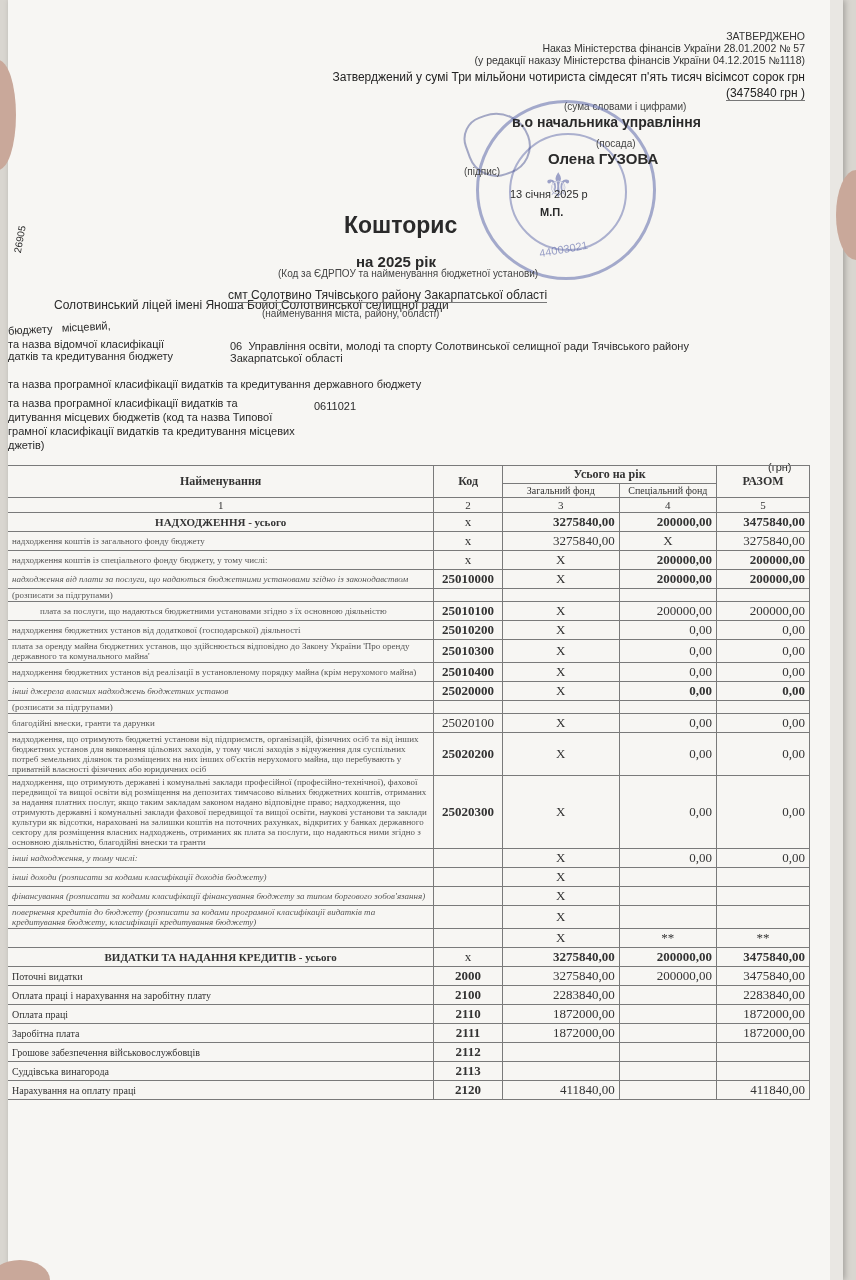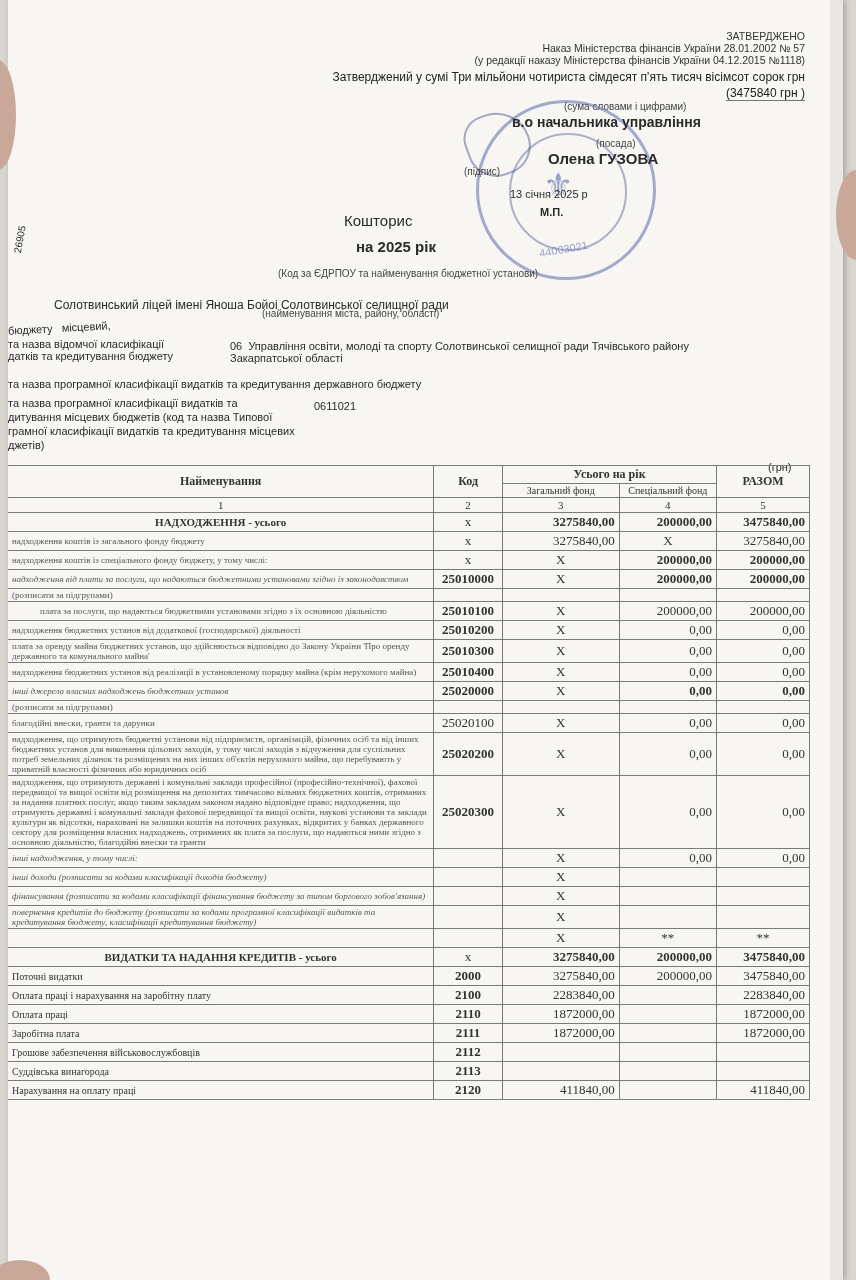--- a/index.html
+++ b/index.html
@@ -16,21 +16,21 @@
     box-shadow: 2px 0 6px rgba(0,0,0,0.25);
     overflow:hidden;
   }
   .right-edge { position:absolute; right:0; top:0; width:13px; height:1280px; background:#e9e7e3; }
   .finger { position:absolute; border-radius:50%; background:#c9a89a; }
   .abs { position:absolute; white-space:nowrap; }
   .small { font-size:10px; color:#444; }
   .approved-head { font-size:10.5px; color:#333; text-align:left; }
   .sum-line { font-size:12px; color:#222; }
   .bold { font-weight:bold; }
-  .title1 { font-size:15px; font-weight:normal; }
+  .title1 { font-size:23px; font-weight:bold; }
   .title2 { font-size:15px; font-weight:bold; }
   .line13 { font-size:12px; }
   .underline { border-bottom:1px solid #777; }
   .stamp {
     position:absolute; left:468px; top:100px; width:180px; height:180px;
     border-radius:50%; border:3px solid rgba(95,105,170,0.55);
     box-sizing:border-box;
   }
   .stamp .inner {
     position:absolute; left:30px; top:30px; width:114px; height:114px;
@@ -79,25 +79,26 @@
   <div class="signature"></div>
 
   <div class="abs bold" style="left:504px; top:114px; font-size:14px;">в.о начальника управління</div>
   <div class="abs small" style="left:588px; top:138px;">(посада)</div>
   <div class="abs bold" style="left:540px; top:150px; font-size:15px;">Олена ГУЗОВА</div>
   <div class="abs small" style="left:456px; top:166px;">(підпис)</div>
   <div class="abs" style="left:502px; top:188px; font-size:11px;">13 січня 2025 р</div>
   <div class="abs" style="left:532px; top:206px; font-size:11px; font-weight:bold;">М.П.</div>
 
   <div class="abs title1" style="left:336px; top:212px;">Кошторис</div>
-  <div class="abs title2" style="left:348px; top:238px;">на 2025 рік</div>
+  <div class="abs title2" style="left:348px; top:253px;">на 2025 рік</div>
 
   <div class="abs line13" style="left:4px; top:252px; transform:rotate(-80deg); transform-origin:left top; font-size:10px;">26905</div>
   <div class="abs line13" style="left:46px; top:250px;margin-top:48px;">Солотвинський ліцей імені Яноша Бойоі Солотвинської селищної ради</div>
   <div class="abs small" style="left:270px; top:268px;">(Код за ЄДРПОУ та найменування бюджетної установи)</div>
+  <div class="abs line13 underline" style="left:220px; top:288px;">смт Солотвино Тячівського району Закарпатської області</div>
   <div class="abs small" style="left:254px; top:308px;">(найменування міста, району, області)</div>
 
   <div class="abs" style="left:0px; top:322px; font-size:11px; transform:rotate(-3deg);">
     <span>бюджету</span>&nbsp;&nbsp;
     <span>місцевий,</span>
   </div>
   <div class="abs" style="left:0px; top:338px; font-size:11px;">
     <div>та назва відомчої класифікації</div>
     <div>датків та кредитування бюджету</div>
   </div>

